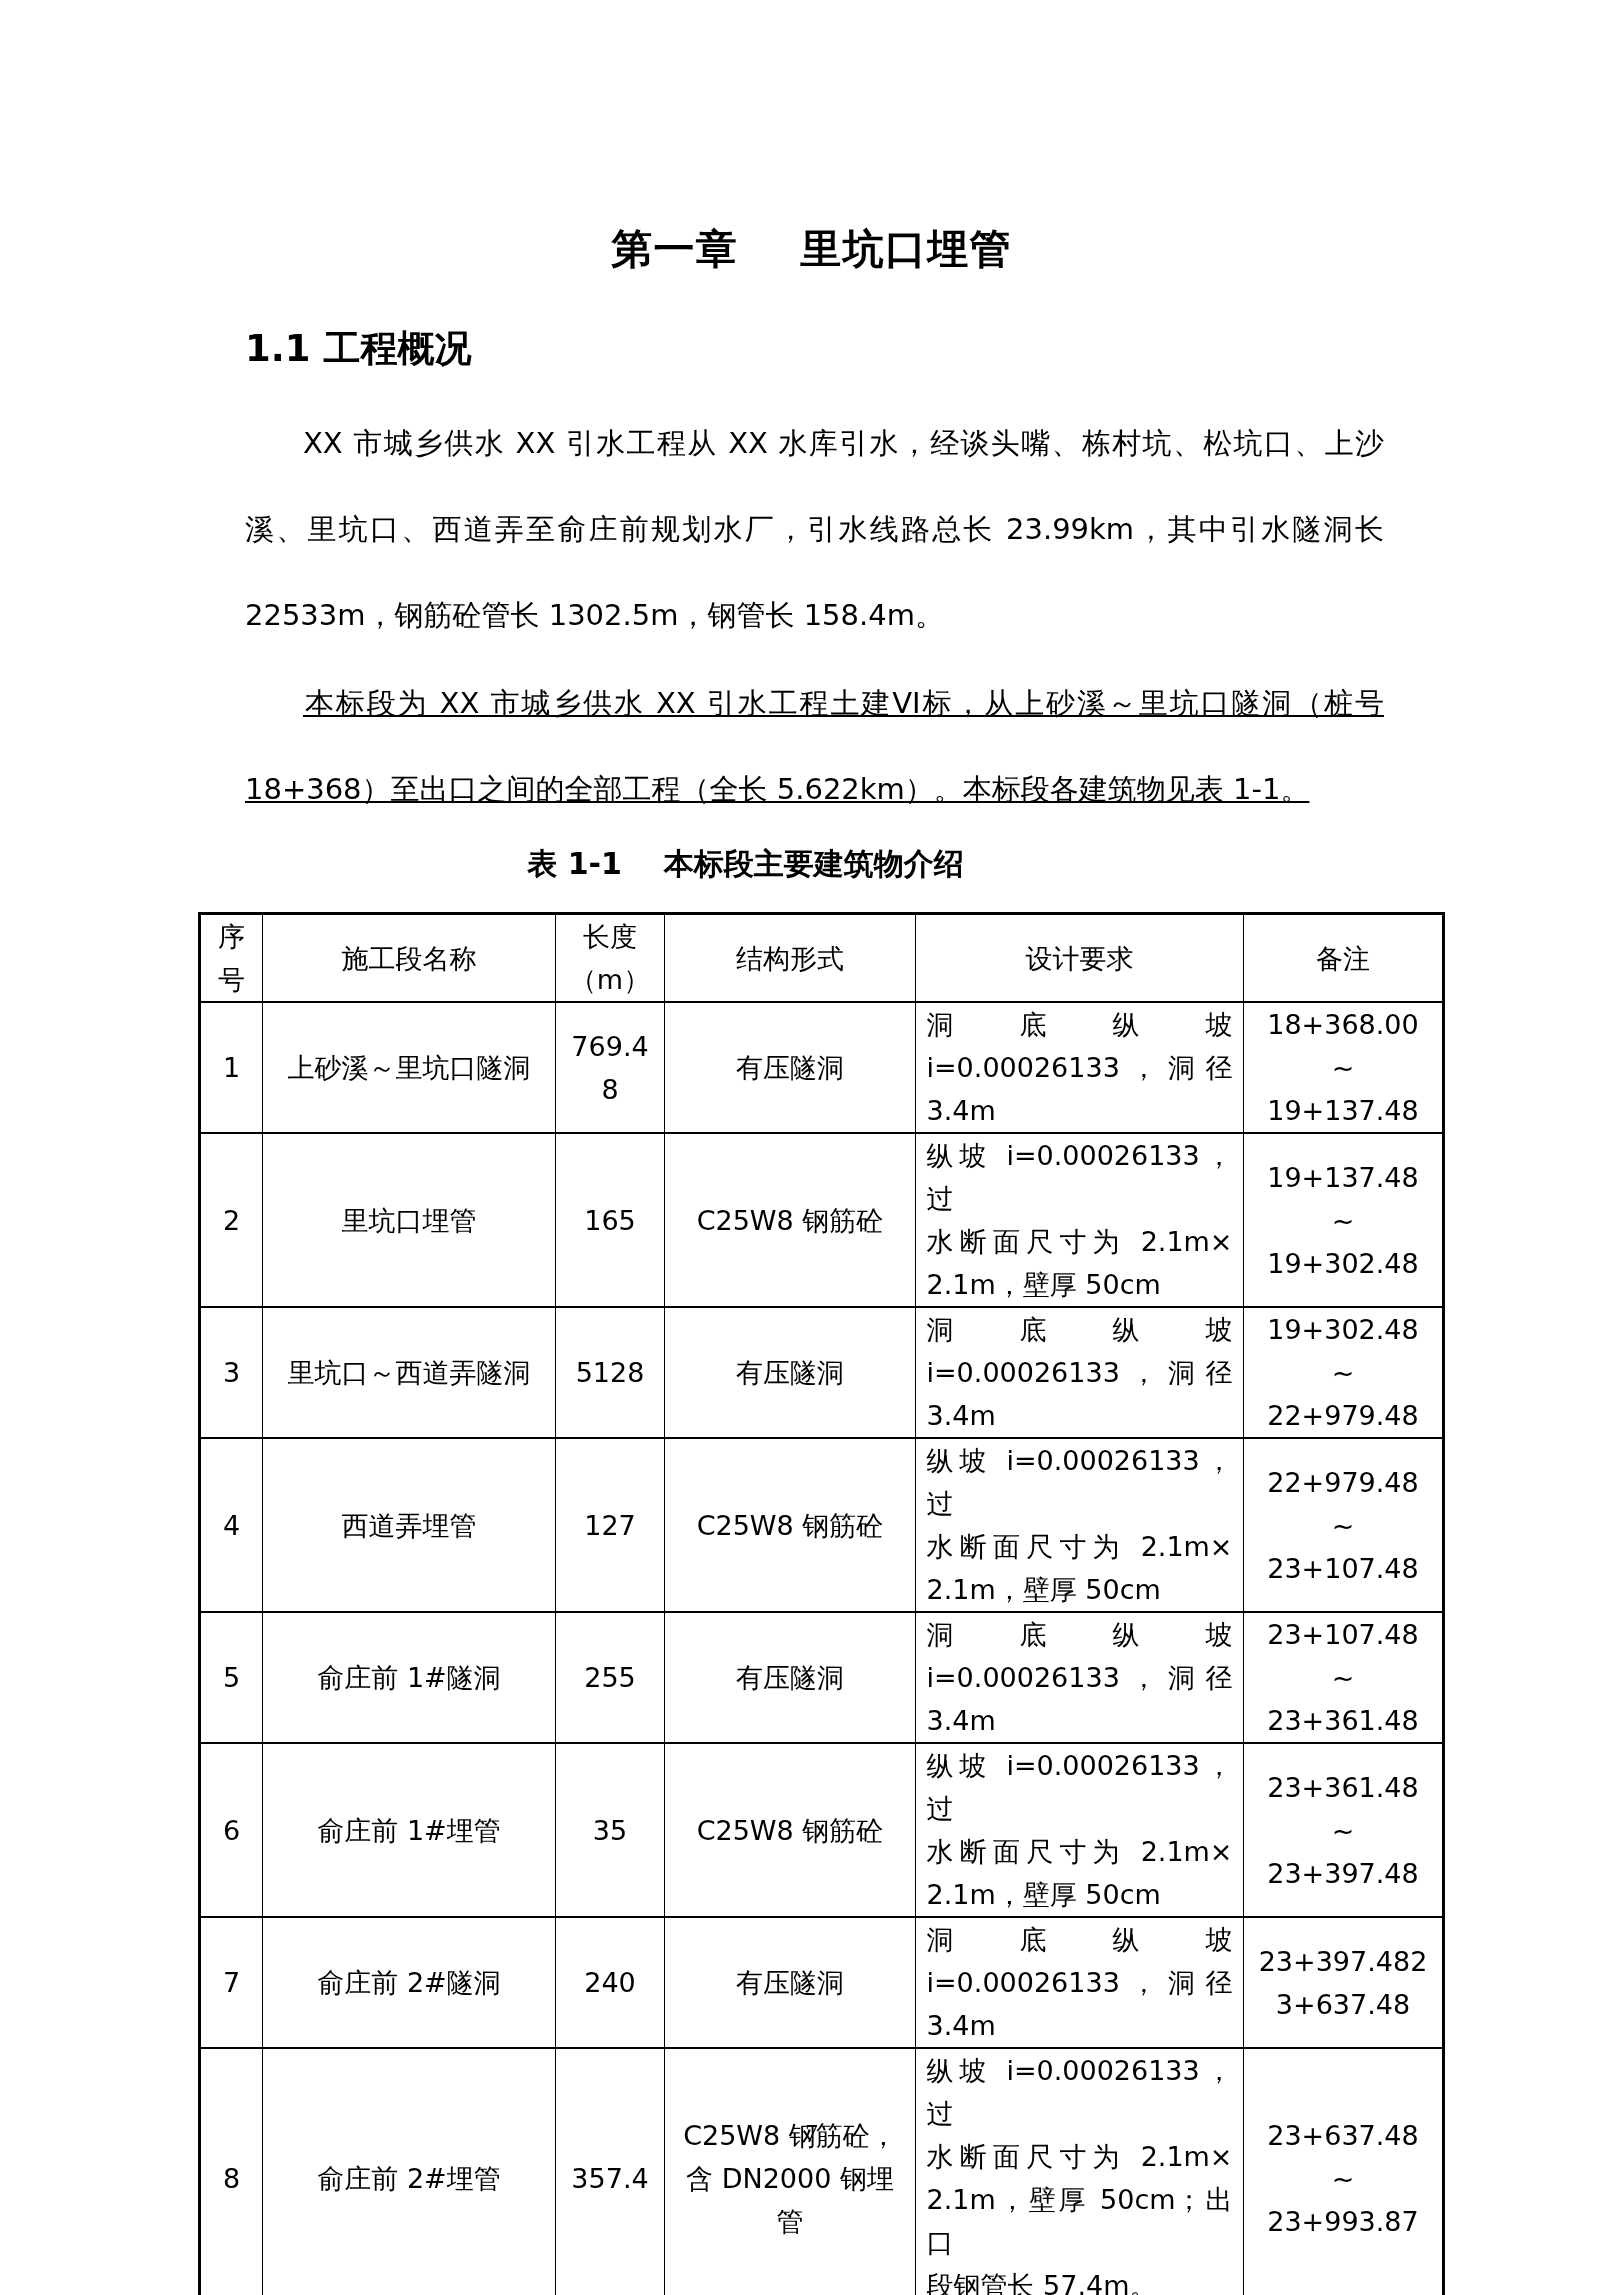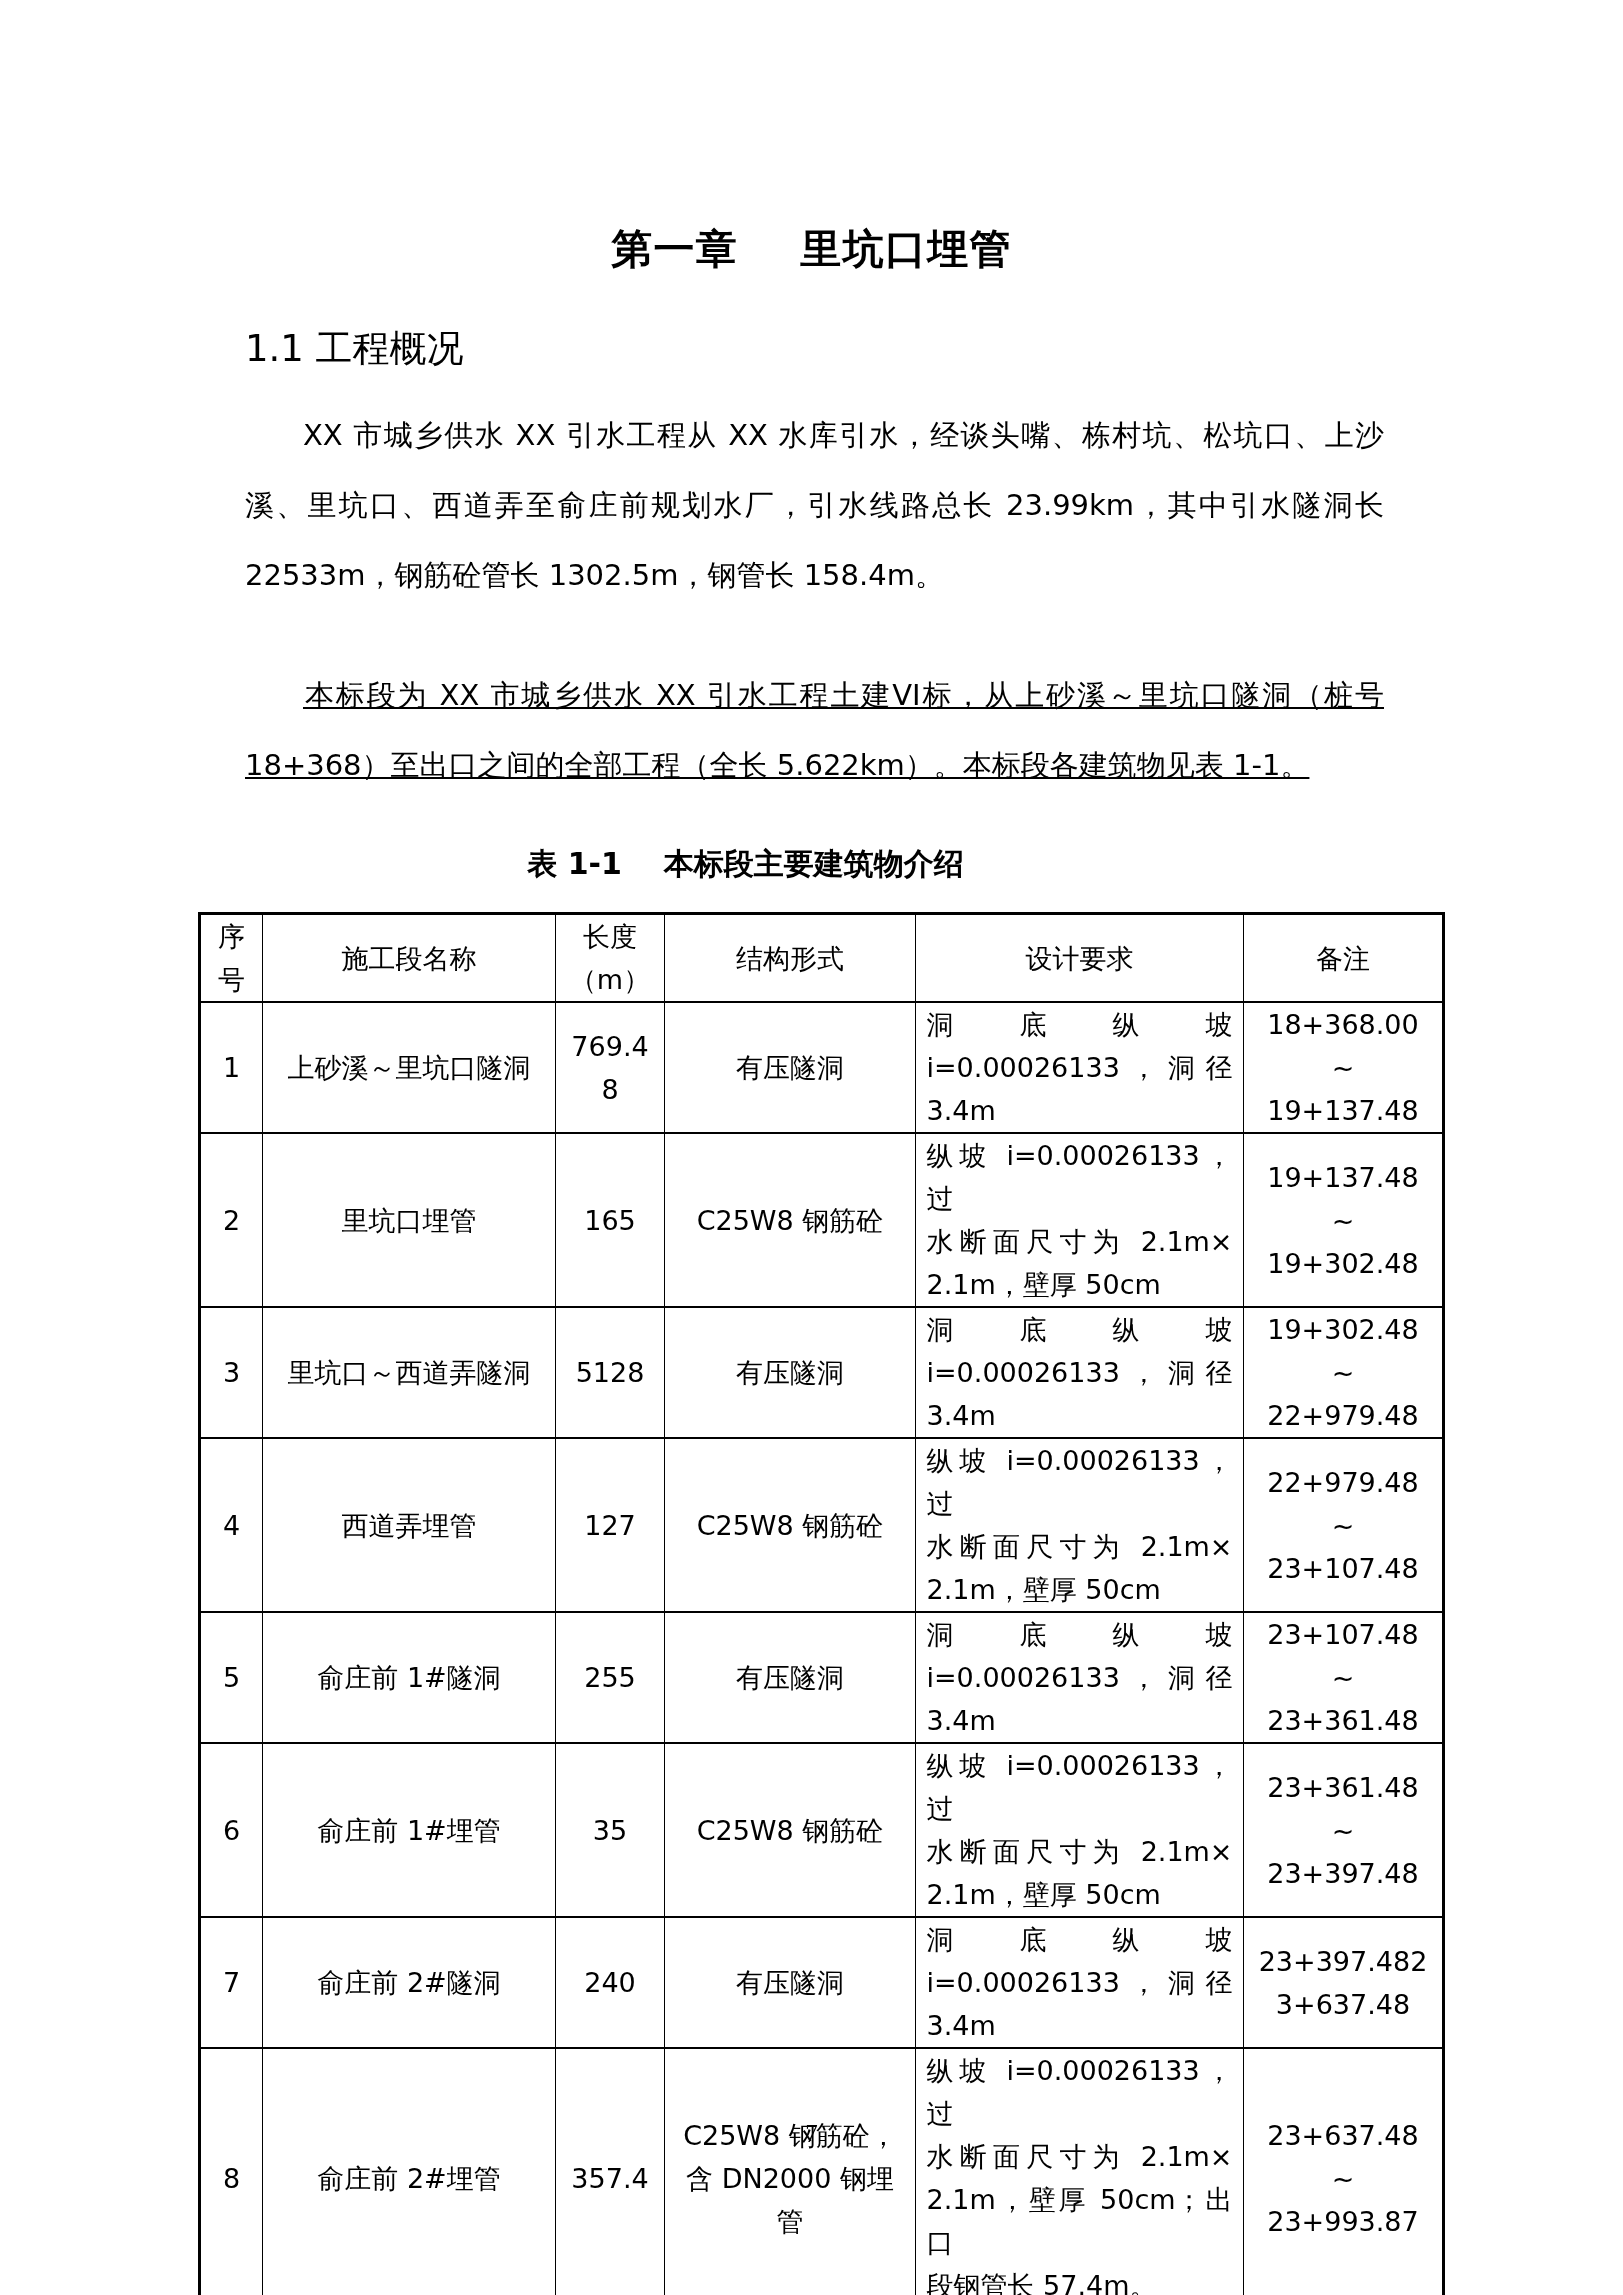--- a/index.html
+++ b/index.html
@@ -24,29 +24,29 @@
       font-size: 41px;
       font-weight: bold;
       letter-spacing: 1.3px;
       white-space: pre;
     }
     .section-title {
       position: absolute;
       top: 324px;
       left: 245px;
       font-size: 37px;
-      font-weight: normal;
+      font-weight: bold;
       white-space: pre;
     }
     .para {
       position: absolute;
       left: 245px;
       width: 1139px;
       font-size: 29px;
-      line-height: 70px;
+      line-height: 86px;
       text-align: justify;
     }
     .para .indent {
       display: inline-block;
       width: 58px;
     }
     .para-1 { top: 400px; }
     .para-2 { top: 660px; text-decoration: underline; }
     .table-caption {
       position: absolute;

